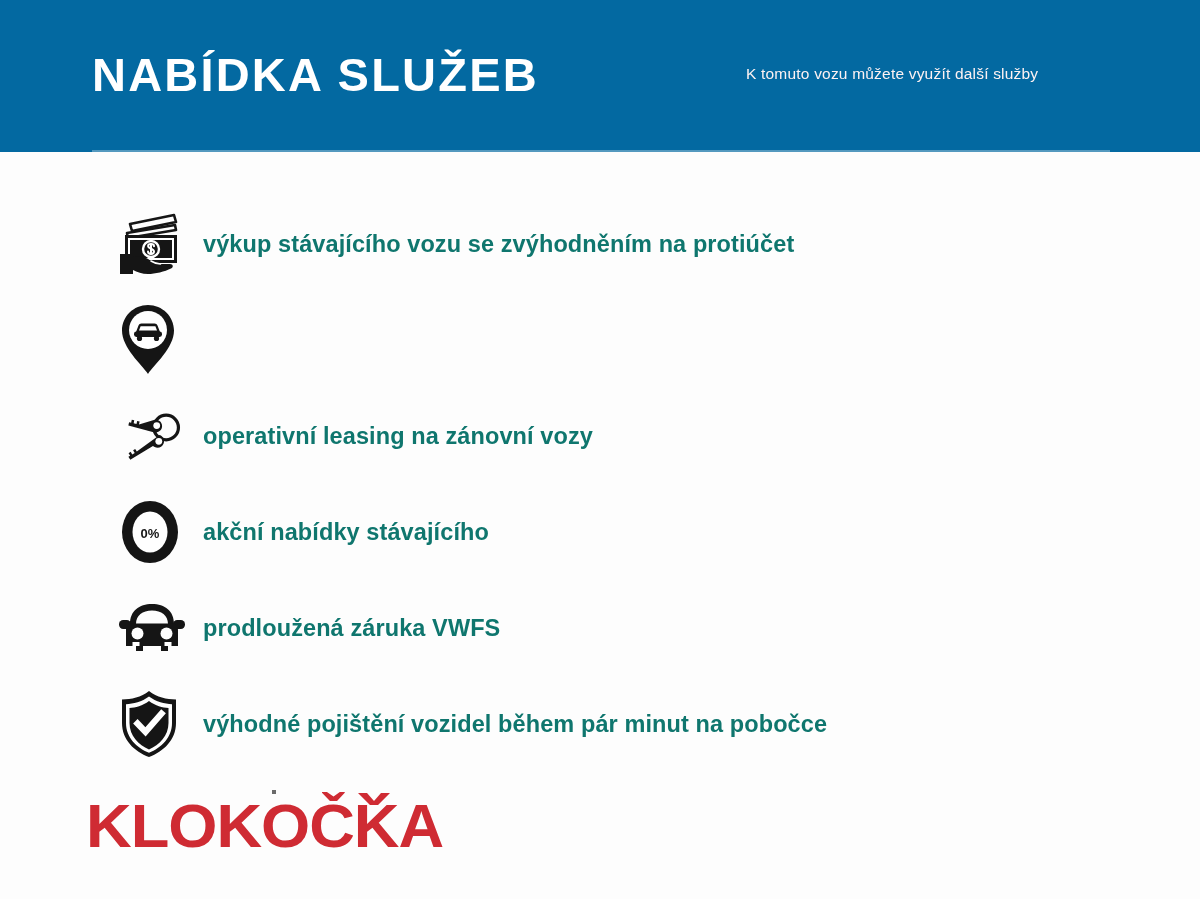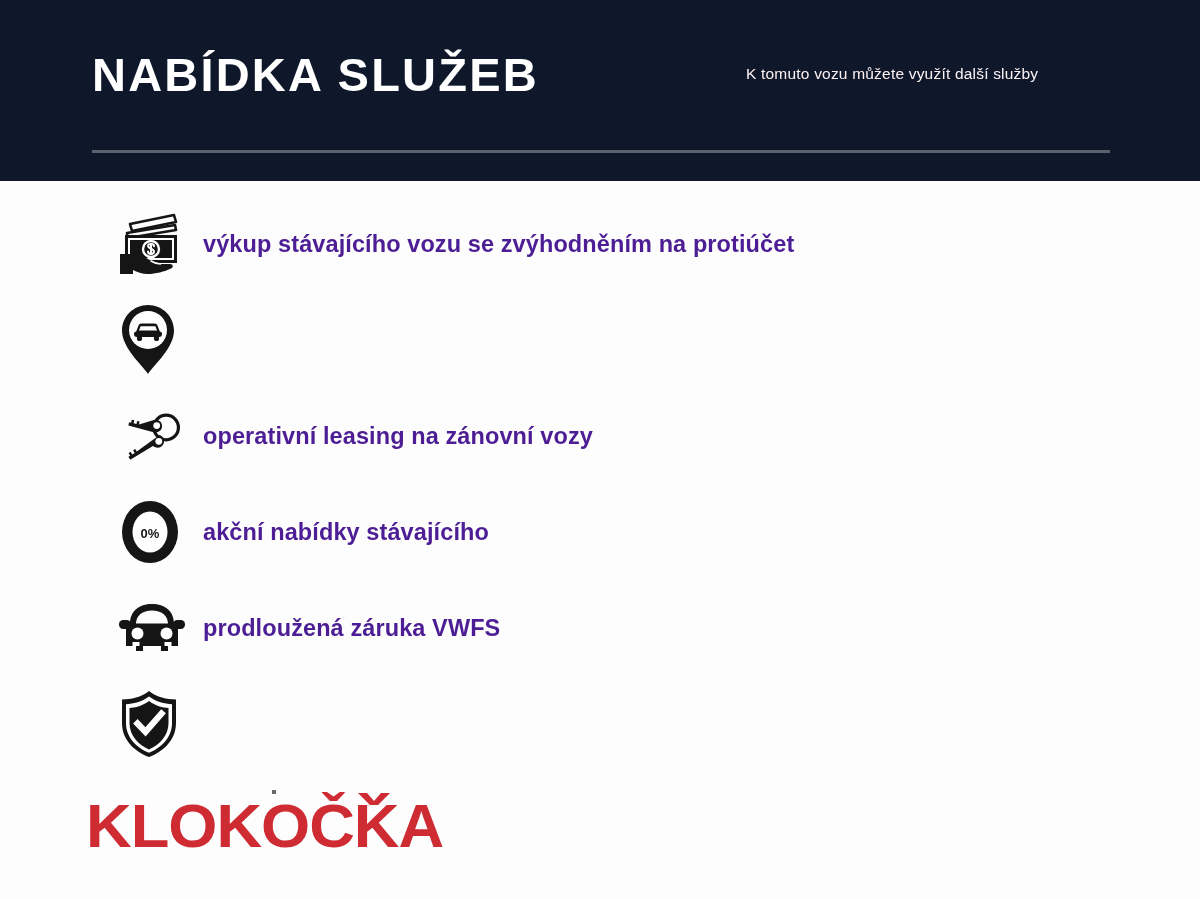--- a/index.html
+++ b/index.html
@@ -21,22 +21,22 @@
     height: 899px;
     background: #fdfdfd;
   }
 
   
   .banner {
     position: absolute;
     left: 0;
     top: 0;
     width: 1200px;
-    height: 181px;
-    background: #0f172a;
+    height: 152px;
+    background: #0369a1;
     box-sizing: border-box;
   }
   .banner-inner {
     position: absolute;
     left: 92px;
     top: 0;
     right: 90px;
     height: 152px;
     display: flex;
     align-items: center;
@@ -91,21 +91,21 @@
     display: flex;
     align-items: center;
     justify-content: flex-start;
   }
   .service-icon svg {
     display: block;
   }
   .service-label {
     font-size: 23.5px;
     font-weight: bold;
-    color: #4c1d95;
+    color: #0f766e;
     letter-spacing: 0.1px;
     white-space: nowrap;
     margin-left: 17px;
   }
 
   
   .logo {
     position: absolute;
     left: 86px;
     top: 790px;
@@ -222,20 +222,21 @@
 
     <div class="service-row">
       <span class="service-icon">
         <svg width="62" height="70" viewBox="0 0 62 70" fill="none">
           <path d="M31 2 C23 8.4 13.4 10.4 4 10.4 L4 34 C4 51 16.5 62.5 31 68 C45.5 62.5 58 51 58 34 L58 10.4 C48.6 10.4 39 8.4 31 2 Z" fill="#151515"></path>
           <path d="M31 7.6 C23.8 13 15.4 15 8 15.2 L8 34 C8 48.6 18.6 58.8 31 63.8 C43.4 58.8 54 48.6 54 34 L54 15.2 C46.6 15 38.2 13 31 7.6 Z" fill="#ffffff"></path>
           <path d="M31 12 C24.6 16.8 17.4 18.7 11.5 18.9 L11.5 34 C11.5 46.8 20.6 55.8 31 60.4 C41.4 55.8 50.5 46.8 50.5 34 L50.5 18.9 C44.6 18.7 37.4 16.8 31 12 Z" fill="#151515"></path>
           <path d="M19.5 34.5 L27.5 42.8 L43.5 24.5" stroke="#ffffff" stroke-width="6.2" fill="none" stroke-linecap="square" stroke-linejoin="miter"></path>
         </svg>
       </span>
+      <span class="service-label">výhodné pojištění vozidel během pár minut na pobočce</span>
     </div>
 
   </div>
 
   <div class="logo">
     <svg width="390" height="62" viewBox="0 0 390 62" fill="none" aria-label="KLOKOCKA">
 
       <path d="M272 3 L281 3 L288 11 L295 3 L304 3 L292 15 L284 15 Z" fill="#cf2b33"></path>
 
       <rect x="186" y="0" width="4" height="4" fill="#6a6a6a"></rect>

